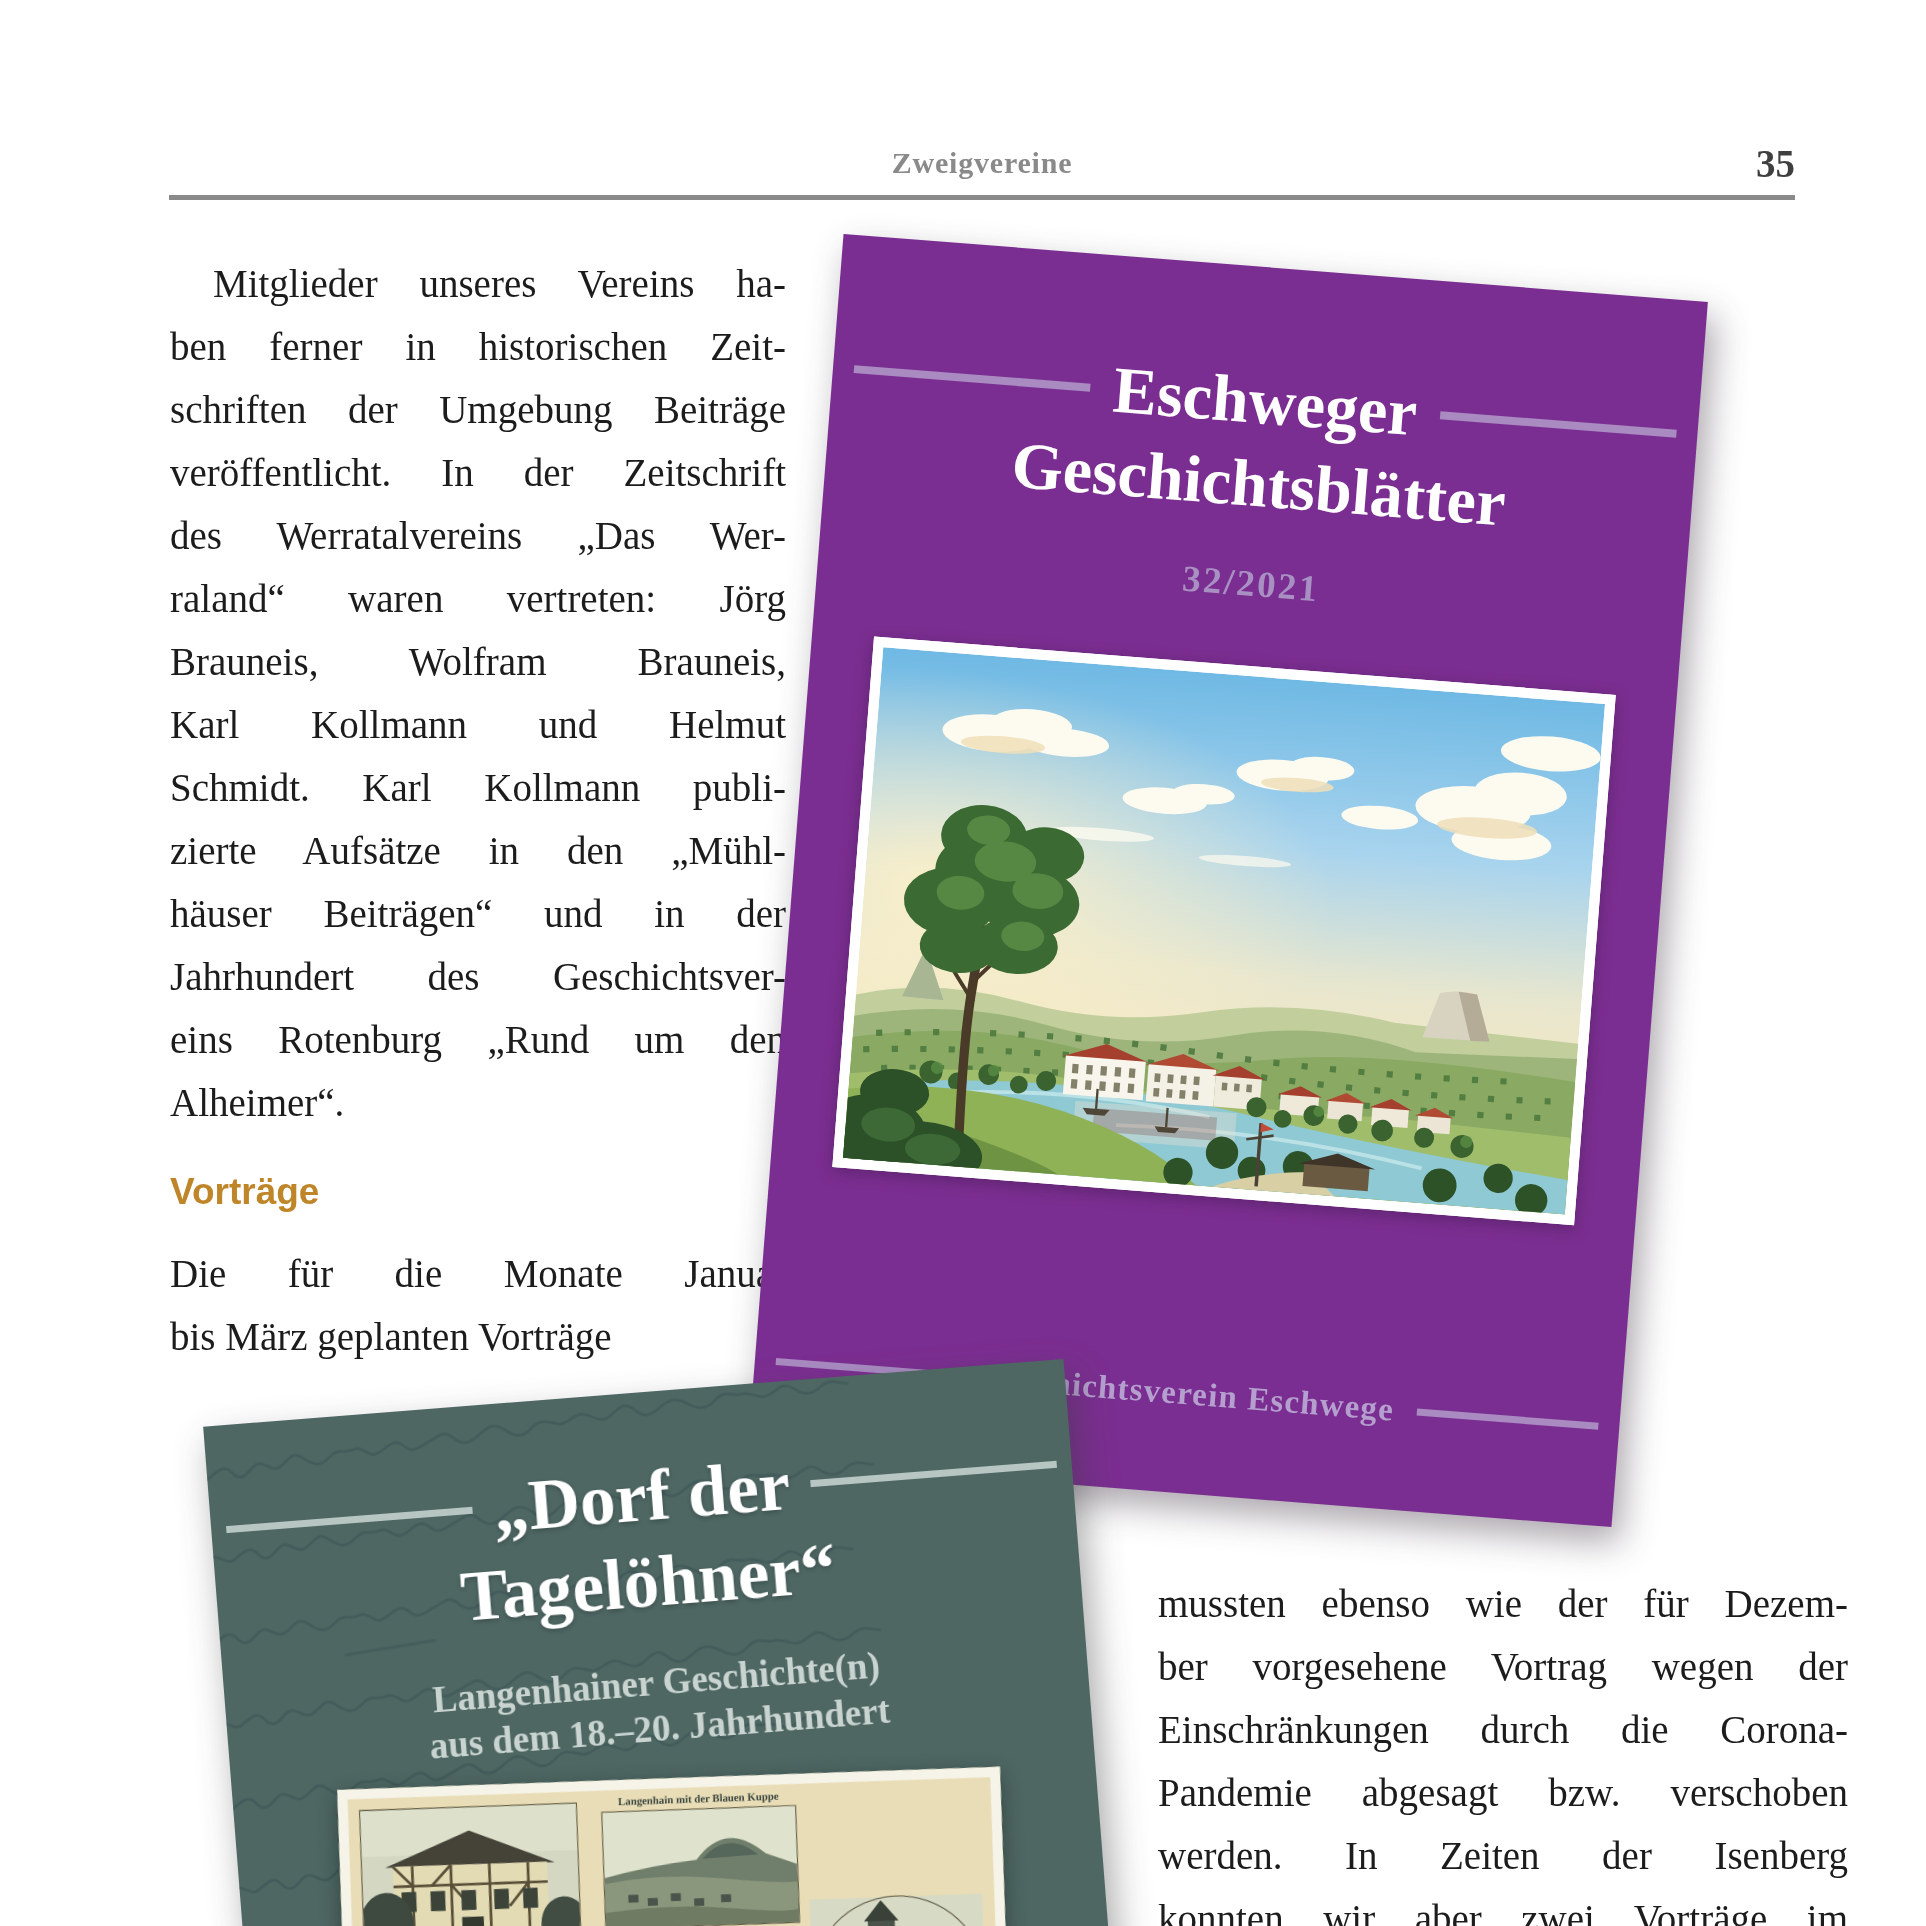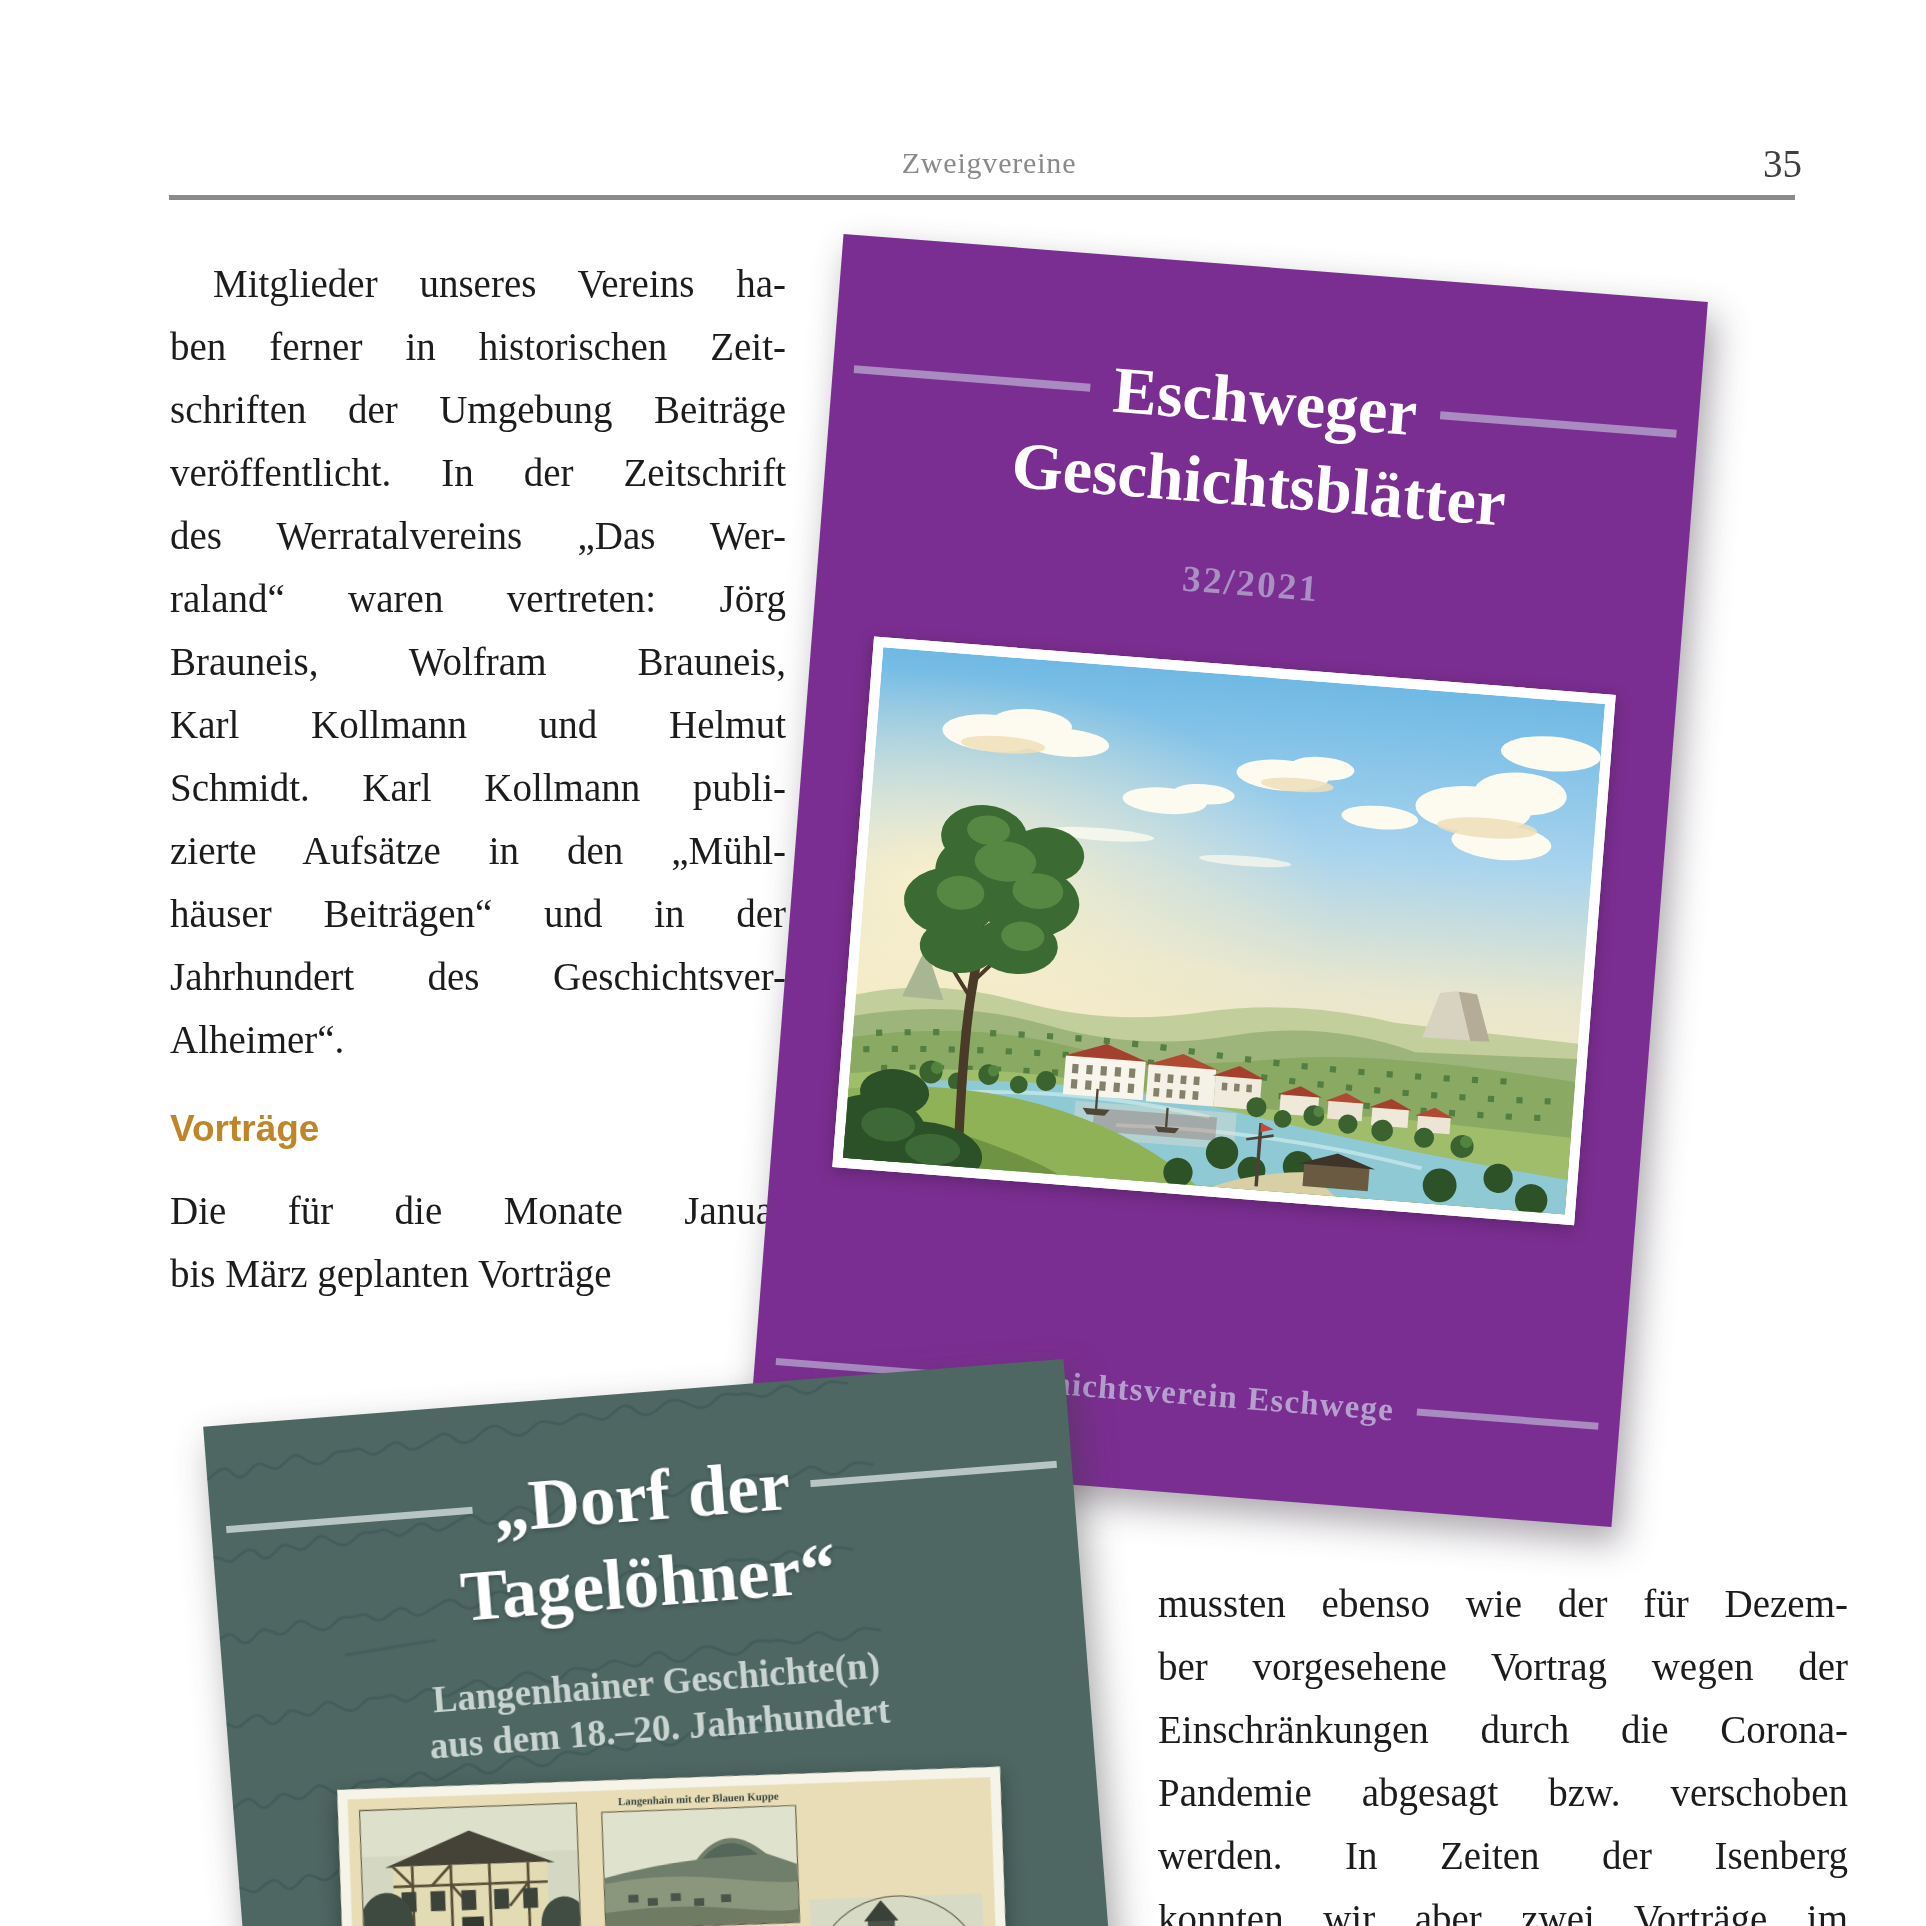--- a/index.html
+++ b/index.html
@@ -1,21 +1,21 @@
 <!DOCTYPE html>
 <html lang="de" style="font-size:6.2px"><head>
 <meta charset="utf-8">
 <style>
   html,body{margin:0;padding:0;background:#e8e8e8;}
   .page{
     position:relative; width:1965px; height:2774px; background:#ffffff;
     font-family:"Liberation Serif", serif; color:#1c1c1c; overflow:hidden;
   }
   
-  .running-header{position:absolute; left:176px; top:146px; width:1626px; height:46px;}
+  .running-header{position:absolute; left:169px; top:146px; width:1626px; height:46px;font-weight:bold;}
   .rh-title{position:absolute; left:0; right:0; text-align:center; font-size:30px; color:#8a8a8a; letter-spacing:0.8px;}
   .rh-num{position:absolute; right:0; top:-4.6px; font-size:39px; color:#3f3f3f;}
   .rh-rule{position:absolute; left:169px; top:195px; width:1626px; height:4.6px; background:#8a8a8a;}
 
   
   .col{position:absolute; z-index:1;}
   .col-left{left:170px; top:252px; width:616px;}
   .col-right{left:1158px; top:1572px; width:690px;}
   .tline{font-size:39px; line-height:63px; text-align:justify; text-align-last:justify; white-space:nowrap;}
   .tline.last{text-align-last:left;}
@@ -95,20 +95,21 @@
         <div class="tline">schriften der Umgebung Beiträge</div>
         <div class="tline">veröffentlicht. In der Zeitschrift</div>
         <div class="tline">des Werratalvereins „Das Wer-</div>
         <div class="tline">raland“ waren vertreten: Jörg</div>
         <div class="tline">Brauneis, Wolfram Brauneis,</div>
         <div class="tline">Karl Kollmann und Helmut</div>
         <div class="tline">Schmidt. Karl Kollmann publi-</div>
         <div class="tline">zierte Aufsätze in den „Mühl-</div>
         <div class="tline">häuser Beiträgen“ und in der</div>
         <div class="tline">Jahrhundert des Geschichtsver-</div>
+        <div class="tline">eins Rotenburg „Rund um den</div>
         <div class="tline last">Alheimer“.</div>
       </div>
     <div class="sec-heading">Vorträge</div>
     <div>
         <div class="tline">Die für die Monate Januar</div>
         <div class="tline last">bis März geplanten Vorträge</div>
       </div>
   </div>
 
   <div class="col col-right">

